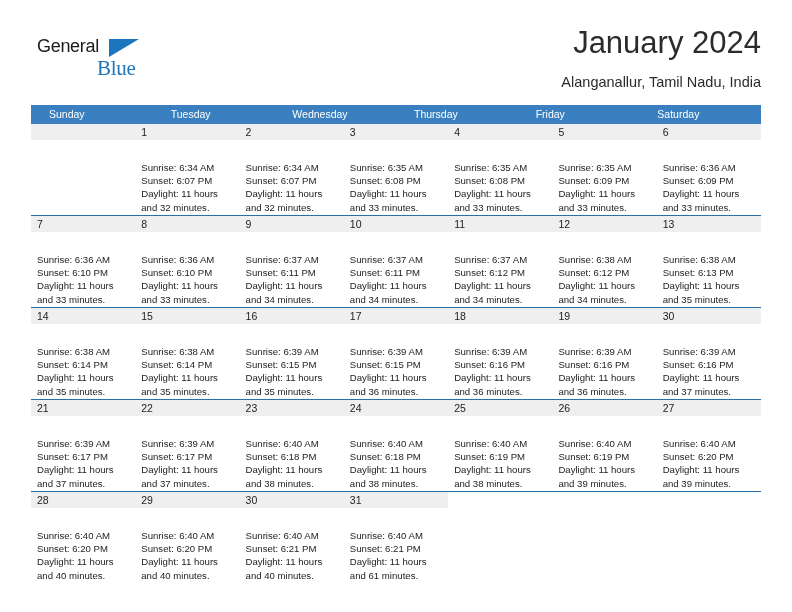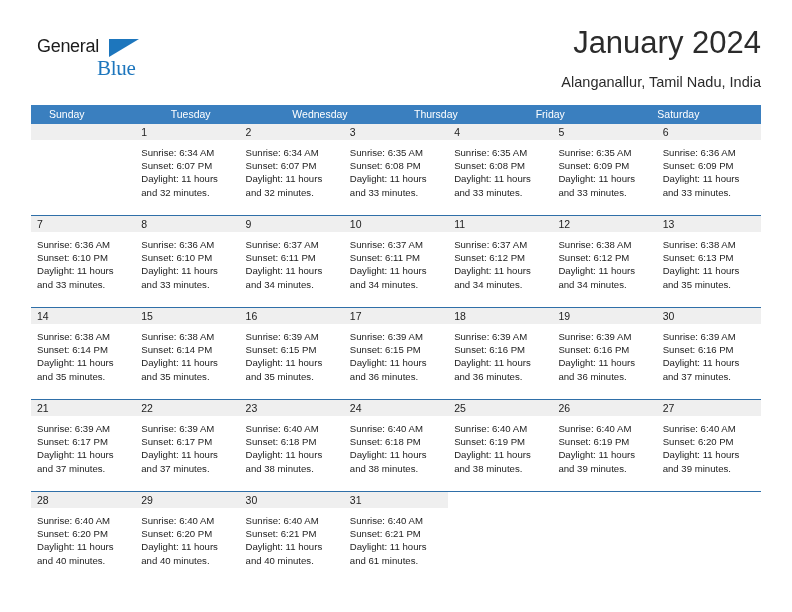--- a/index.html
+++ b/index.html
@@ -129,21 +129,21 @@
     box-sizing: border-box;
   }
   .daynum-cell.empty {
     background: #efefef;
   }
   .daynum-cell.blank {
     background: #ffffff;
   }
   .info-cell {
     flex: 1 1 0;
-    padding: 6px 6px 0 6px;
+    padding: 21px 6px 0 6px;
     box-sizing: border-box;
     font-size: 9.6px;
     line-height: 13.2px;
     color: #232323;
   }
   .info-line {
     white-space: nowrap;
     overflow: hidden;
   }
 </style>

